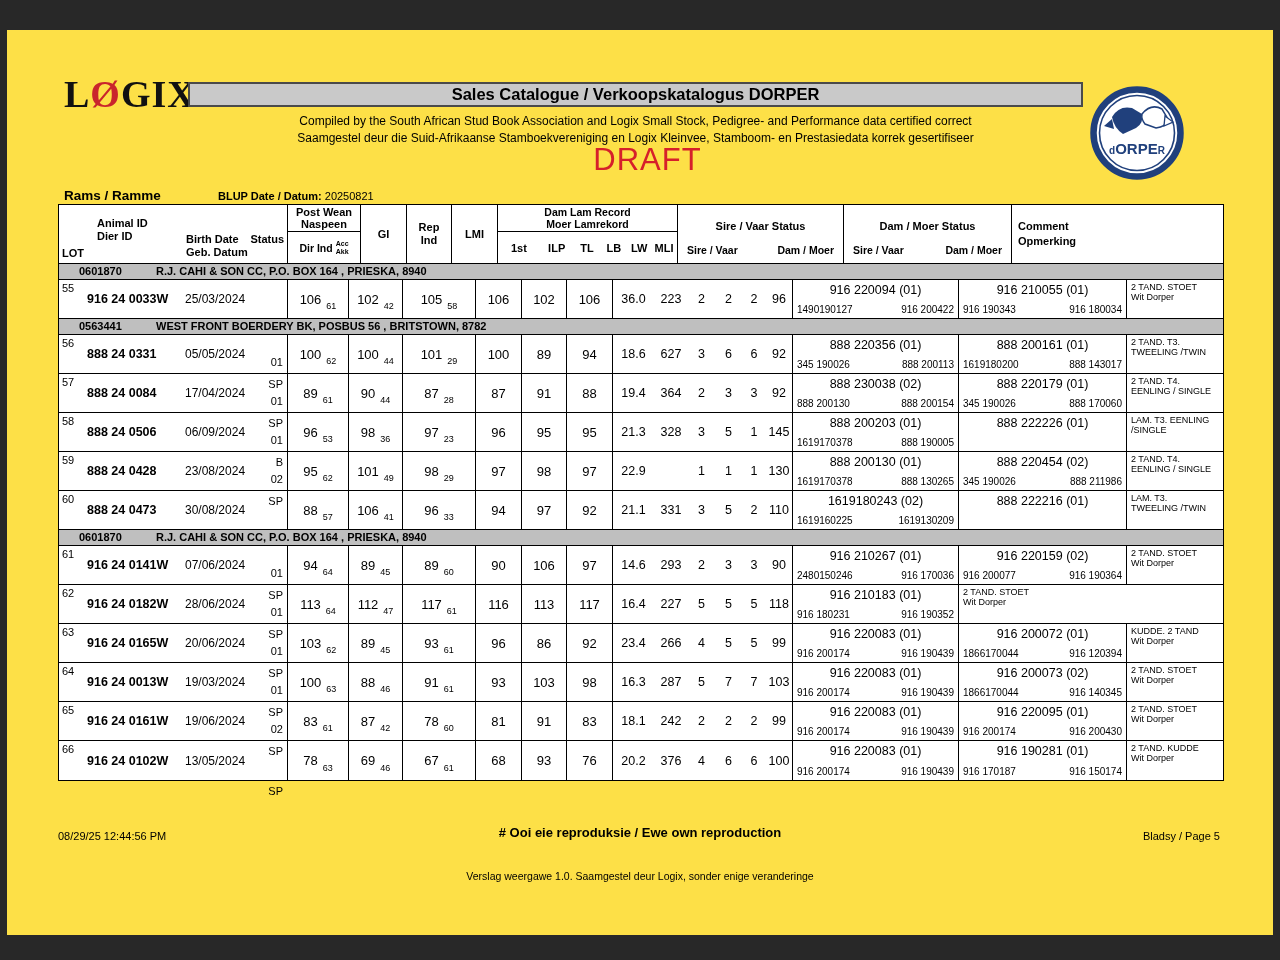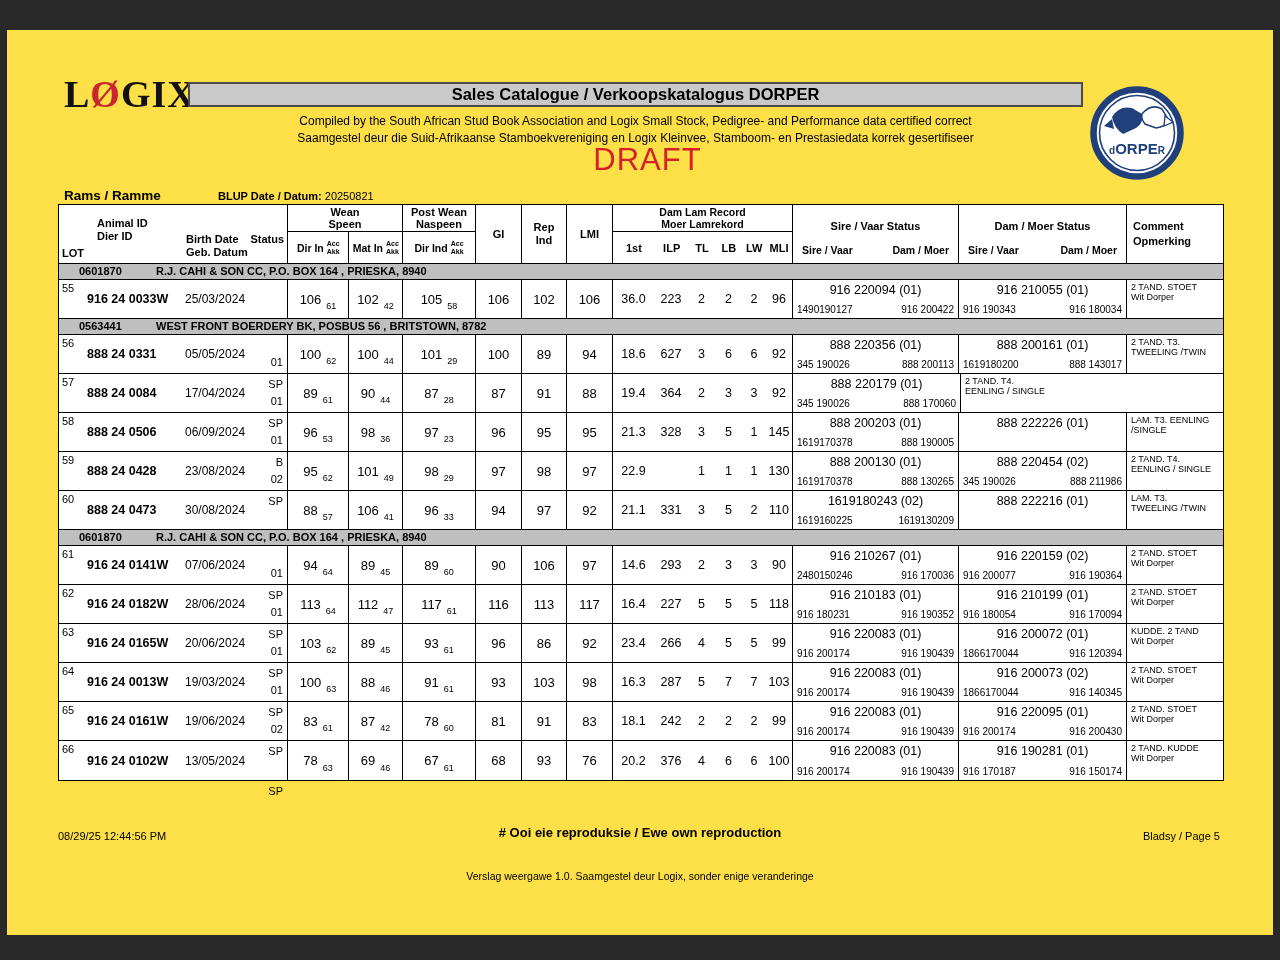--- a/index.html
+++ b/index.html
@@ -176,42 +176,20 @@
           <div>Animal ID</div>
           <div>Dier ID</div>
         </div>
         <div class="h-birth">
           <div>Birth Date</div>
           <div>Geb. Datum</div>
         </div>
         <div class="h-status">Status</div>
       </div>
 
-      <div class="h-grp h-wean bl">
-        <div class="h-grp-top">
-          <div>Wean</div>
-          <div>Speen</div>
-        </div>
-        <div class="h-grp-bot">
-          <div class="h-sub w-hdirin">
-            <span>Dir In</span>
-            <span class="accstack">
-              <div>Acc</div>
-              <div>Akk</div>
-            </span>
-          </div>
-          <div class="h-sub h-sub-matin w-hmatin">
-            <span>Mat In</span>
-            <span class="accstack">
-              <div>Acc</div>
-              <div>Akk</div>
-            </span>
-          </div>
-        </div>
-      </div>
 
       <div class="h-grp h-pw bl">
         <div class="h-grp-top">
           <div>Post Wean</div>
           <div>Naspeen</div>
         </div>
         <div class="h-grp-bot">
           <div class="h-sub w-hdirind">
             <span>Dir Ind</span>
             <span class="accstack">
@@ -394,20 +372,27 @@
           </div>
           <div class="c-idx bl w-gi">87</div>
           <div class="c-idx bl w-rep">91</div>
           <div class="c-idx bl w-lmi">88</div>
           <div class="c-dlr w-d1 bl">19.4</div>
           <div class="c-dlr w-d2">364</div>
           <div class="c-dlr w-d3">2</div>
           <div class="c-dlr w-d4">3</div>
           <div class="c-dlr w-d5">3</div>
           <div class="c-dlr w-d6">92</div>
+          <div class="c-ped bl w-sire">
+            <div class="pmain">888 230038 (02)</div>
+            <div class="psub">
+              <div>888 200130</div>
+              <div>888 200154</div>
+            </div>
+          </div>
           <div class="c-ped bl w-dam">
             <div class="pmain">888 220179 (01)</div>
             <div class="psub">
               <div>345 190026</div>
               <div>888 170060</div>
             </div>
           </div>
           <div class="c-comment bl">
             <div>2 TAND. T4.</div>
             <div>EENLING / SINGLE</div>
@@ -638,27 +623,20 @@
           <div class="c-dlr w-d4">5</div>
           <div class="c-dlr w-d5">5</div>
           <div class="c-dlr w-d6">118</div>
           <div class="c-ped bl w-sire">
             <div class="pmain">916 210183 (01)</div>
             <div class="psub">
               <div>916 180231</div>
               <div>916 190352</div>
             </div>
           </div>
-          <div class="c-ped bl w-dam">
-            <div class="pmain">916 210199 (01)</div>
-            <div class="psub">
-              <div>916 180054</div>
-              <div>916 170094</div>
-            </div>
-          </div>
           <div class="c-comment bl">
             <div>2 TAND. STOET</div>
             <div>Wit Dorper</div>
           </div>
         </div>
         <div class="trow">
           <div class="c-lot">63</div>
           <div class="c-animal">916 24 0165W</div>
           <div class="c-birth">20/06/2024</div>
           <div class="c-status">

